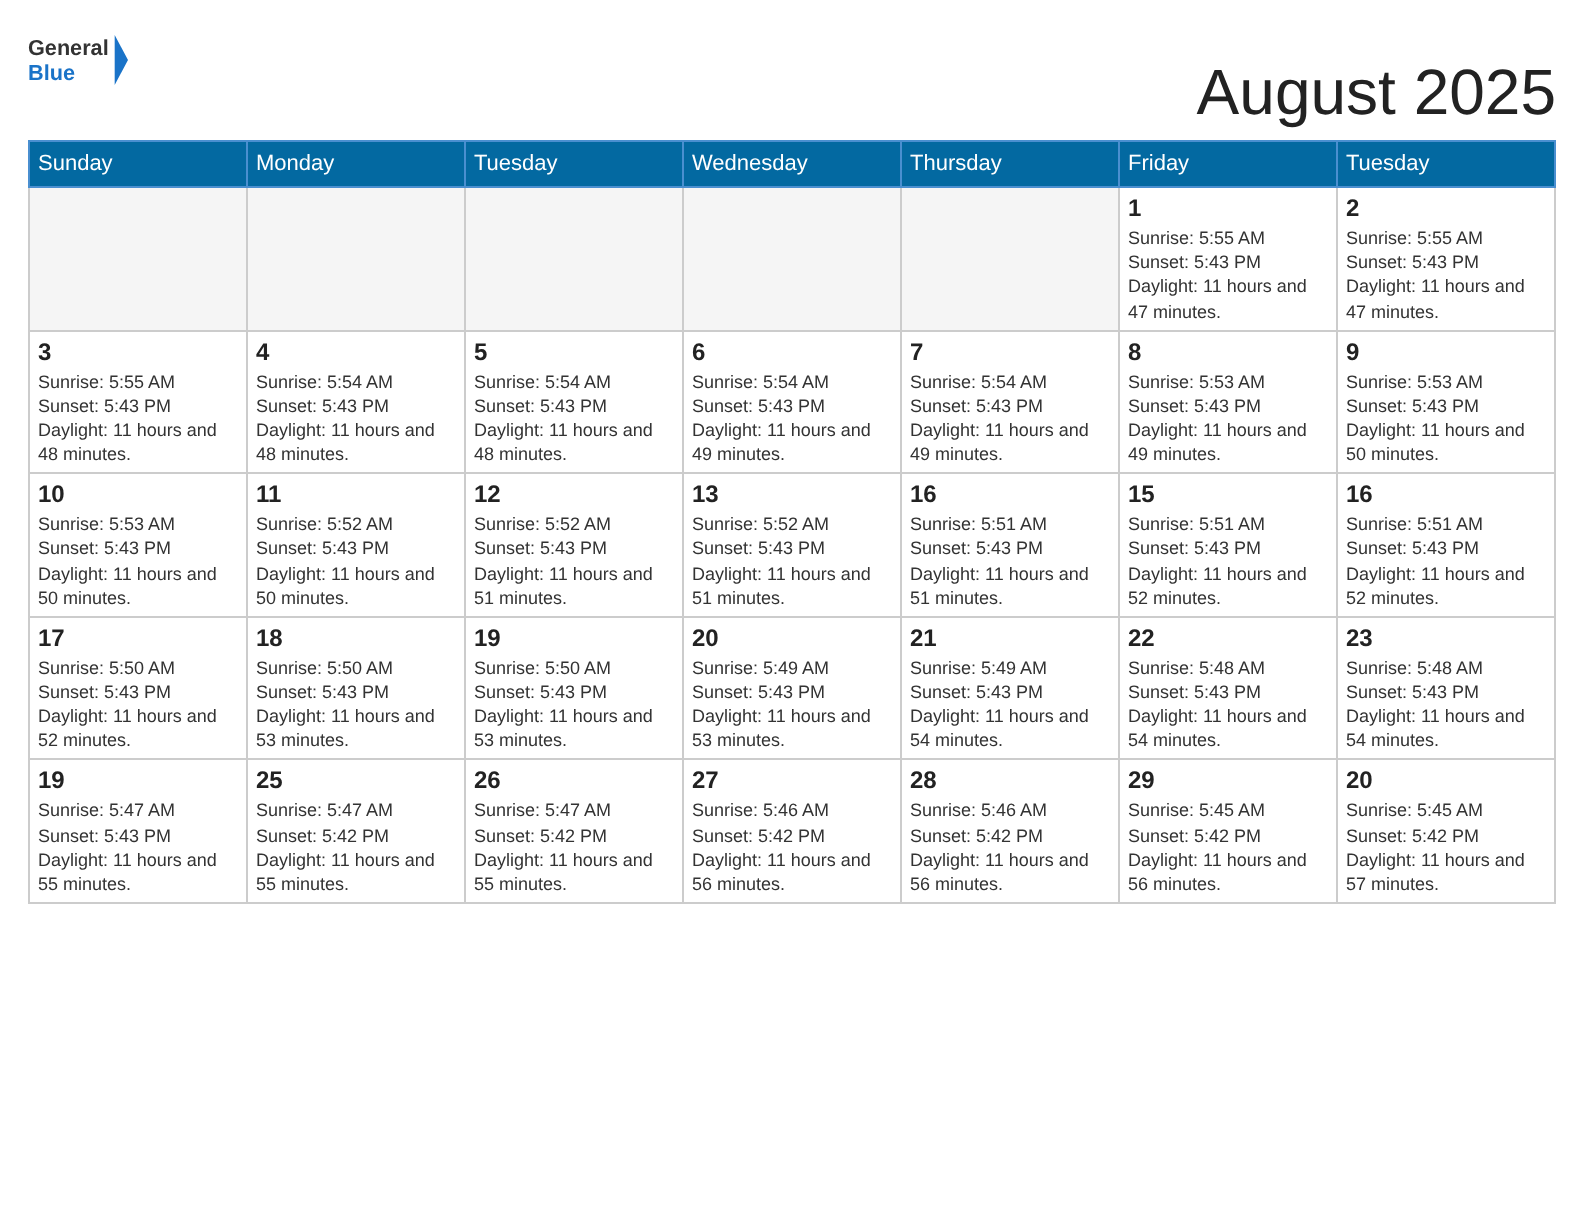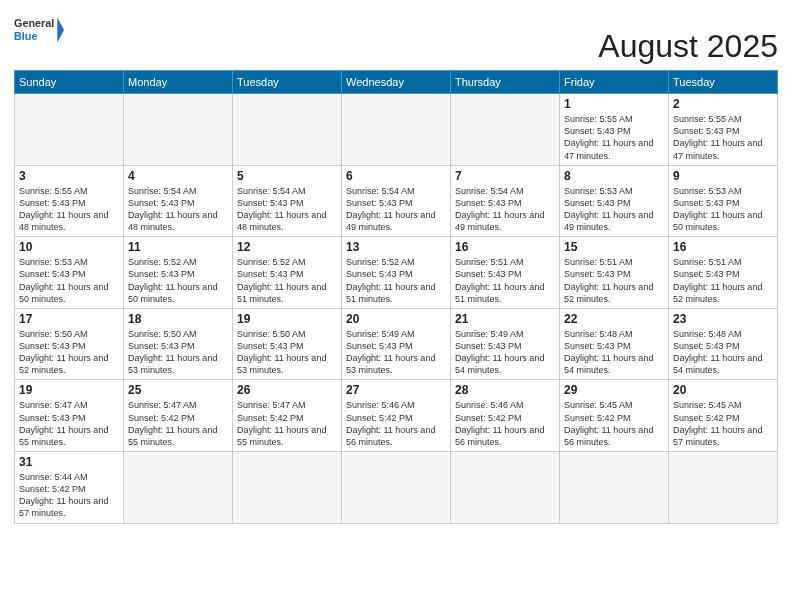--- a/index.html
+++ b/index.html
@@ -331,30 +331,15 @@
 and 56 minutes.</div>
           </td>
           <td>
             <div class="day-num">20</div>
             <div class="day-info">Sunrise: 5:45 AM
 Sunset: 5:42 PM
 Daylight: 11 hours
 and 57 minutes.</div>
           </td>
         </tr>
-        <tr class="last-row">
-          <td>
-            <div class="day-num">31</div>
-            <div class="day-info">Sunrise: 5:44 AM
-Sunset: 5:42 PM
-Daylight: 11 hours
-and 57 minutes.</div>
-          </td>
-          <td class="empty"></td>
-          <td class="empty"></td>
-          <td class="empty"></td>
-          <td class="empty"></td>
-          <td class="empty"></td>
-          <td class="empty"></td>
-        </tr>
       </tbody>
   </table>
 </div>
 
 </body></html>

